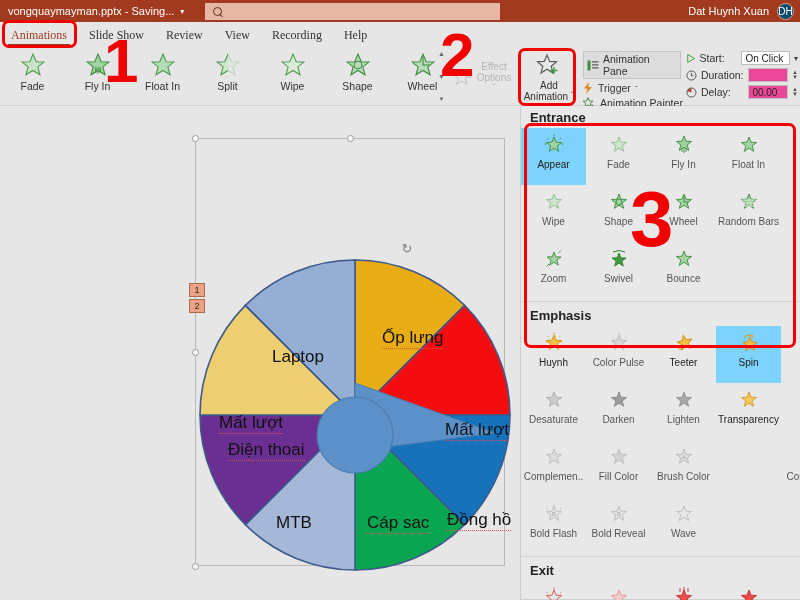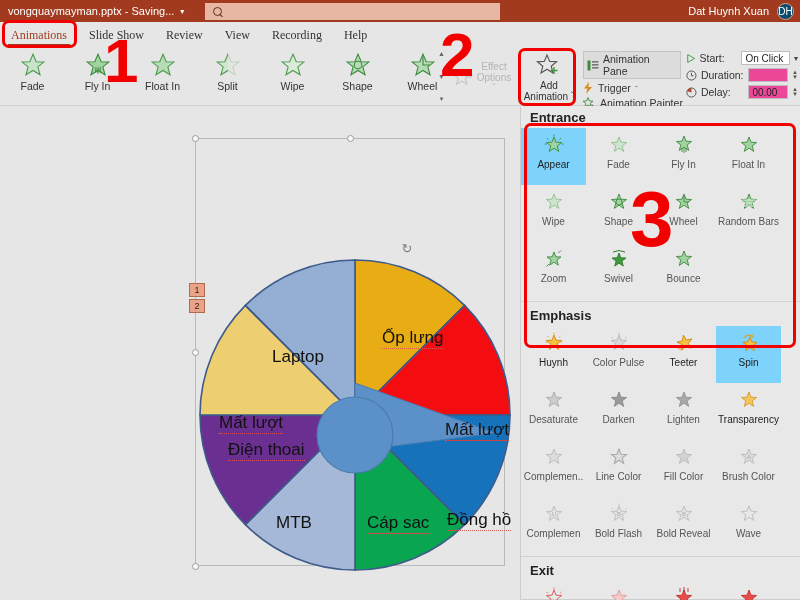--- a/index.html
+++ b/index.html
@@ -576,26 +576,20 @@
       </div>
 
       <div class="dd-cell">
         <svg width="24" height="24" viewBox="0 0 24 24">
           <polygon points="12,4 14,9.2 19.6,9.5 15.2,12.9 16.7,18.4 12,15.2 7.3,18.4 8.8,12.9 4.4,9.5 10,9.2" fill="#dcdcdc" stroke="#bbbbbb" stroke-width="0.9"></polygon>
         </svg>
         <span class="lbl">Complemen..</span>
       </div>
       <div class="dd-cell">
         <svg width="24" height="24" viewBox="0 0 24 24">
-          <polygon points="12,4 14,9.2 19.6,9.5 15.2,12.9 16.7,18.4 12,15.2 7.3,18.4 8.8,12.9 4.4,9.5 10,9.2" fill="#dcdcdc" stroke="#aaaaaa" stroke-width="1.1"></polygon>
-        </svg>
-        <span class="lbl">Line Color</span>
-      </div>
-      <div class="dd-cell">
-        <svg width="24" height="24" viewBox="0 0 24 24">
           <polygon points="12,4 14,9.2 19.6,9.5 15.2,12.9 16.7,18.4 12,15.2 7.3,18.4 8.8,12.9 4.4,9.5 10,9.2" fill="#d2d2d2" stroke="#bbbbbb" stroke-width="0.9"></polygon>
         </svg>
         <span class="lbl">Fill Color</span>
       </div>
       <div class="dd-cell">
         <svg width="24" height="24" viewBox="0 0 24 24">
           <polygon points="12,4 14,9.2 19.6,9.5 15.2,12.9 16.7,18.4 12,15.2 7.3,18.4 8.8,12.9 4.4,9.5 10,9.2" fill="#dcdcdc" stroke="#bbbbbb" stroke-width="0.9"></polygon>
           <text x="12" y="13.5" font-size="6" fill="#aaa" text-anchor="middle" font-family="Liberation Sans">A</text>
         </svg>
         <span class="lbl">Brush Color</span>

